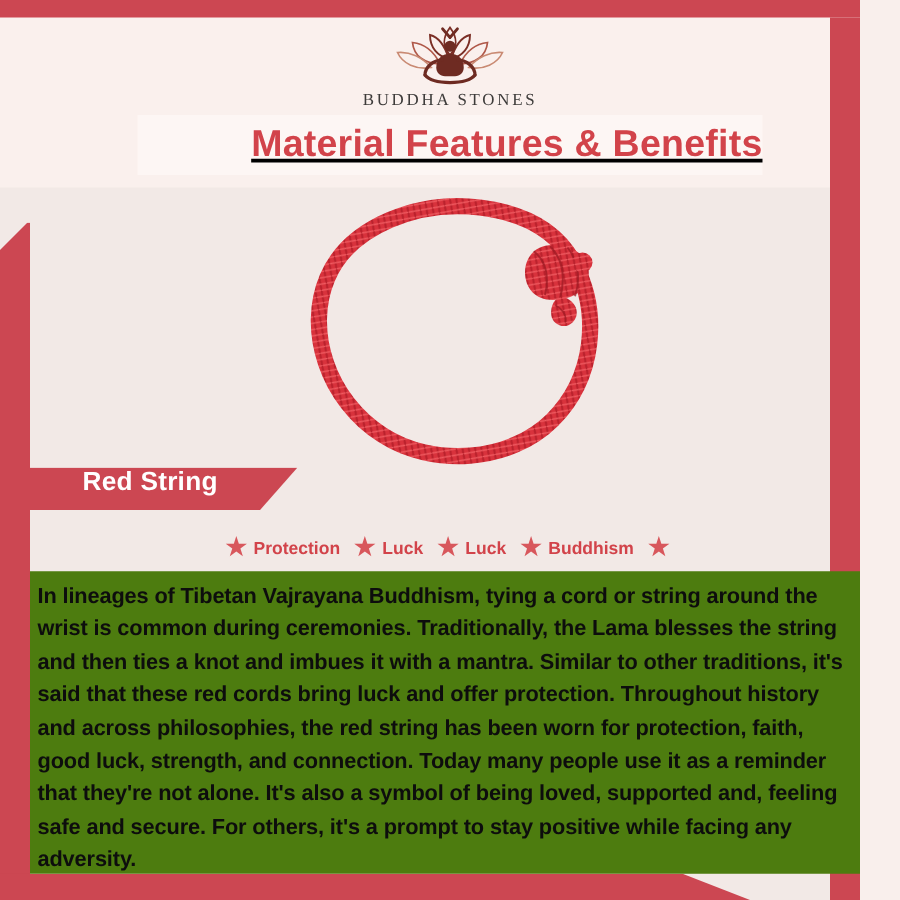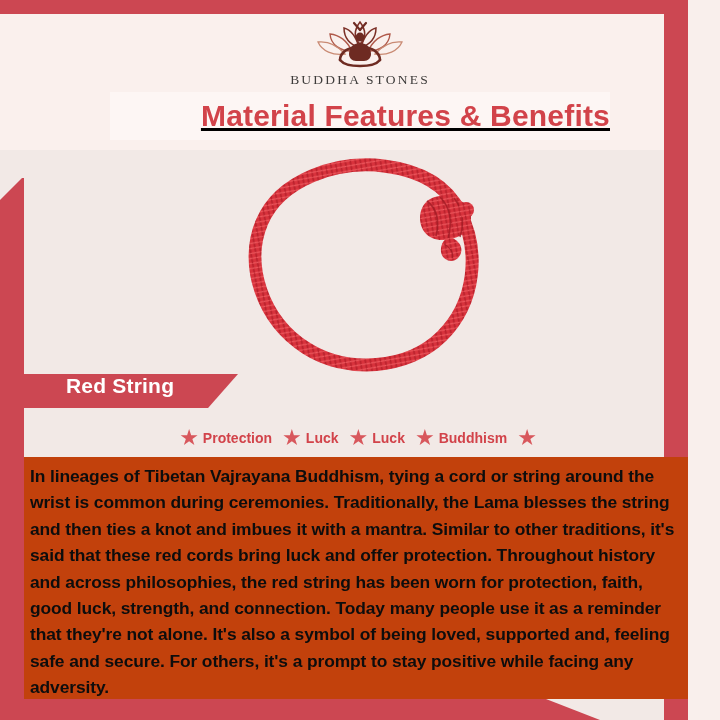--- a/index.html
+++ b/index.html
@@ -47,21 +47,21 @@
   
   .benefits{position:absolute;left:24px;top:420px;width:672px;height:36px;
     display:flex;align-items:center;justify-content:center;gap:0px;}
   .benefit{display:flex;align-items:center;white-space:nowrap;}
   .benefit .star{color:#d8575c;font-size:22px;line-height:1;margin-right:4px;}
   .benefit .lbl{color:#d2434a;font-size:14px;font-weight:bold;}
   .benefit + .benefit{margin-left:10px;}
 
   
   .copy{position:absolute;left:24px;top:457px;width:672px;height:242px;
-    background:#c2410c;box-sizing:border-box;padding:6px 12px 0 6px;}
+    background:#4d7c0f;box-sizing:border-box;padding:6px 12px 0 6px;}
   .copy p{margin:0;font-size:17.4px;line-height:26.4px;color:#0d0d0d;
     font-weight:600;letter-spacing:-.1px;text-align:left;}
 
   
   .bottom-band{position:absolute;left:0;bottom:0;width:600px;height:21px;
     background:#cc4752;clip-path:polygon(0 0,91% 0,100% 100%,0 100%);}
 </style>
 </head>
 <body>
 

